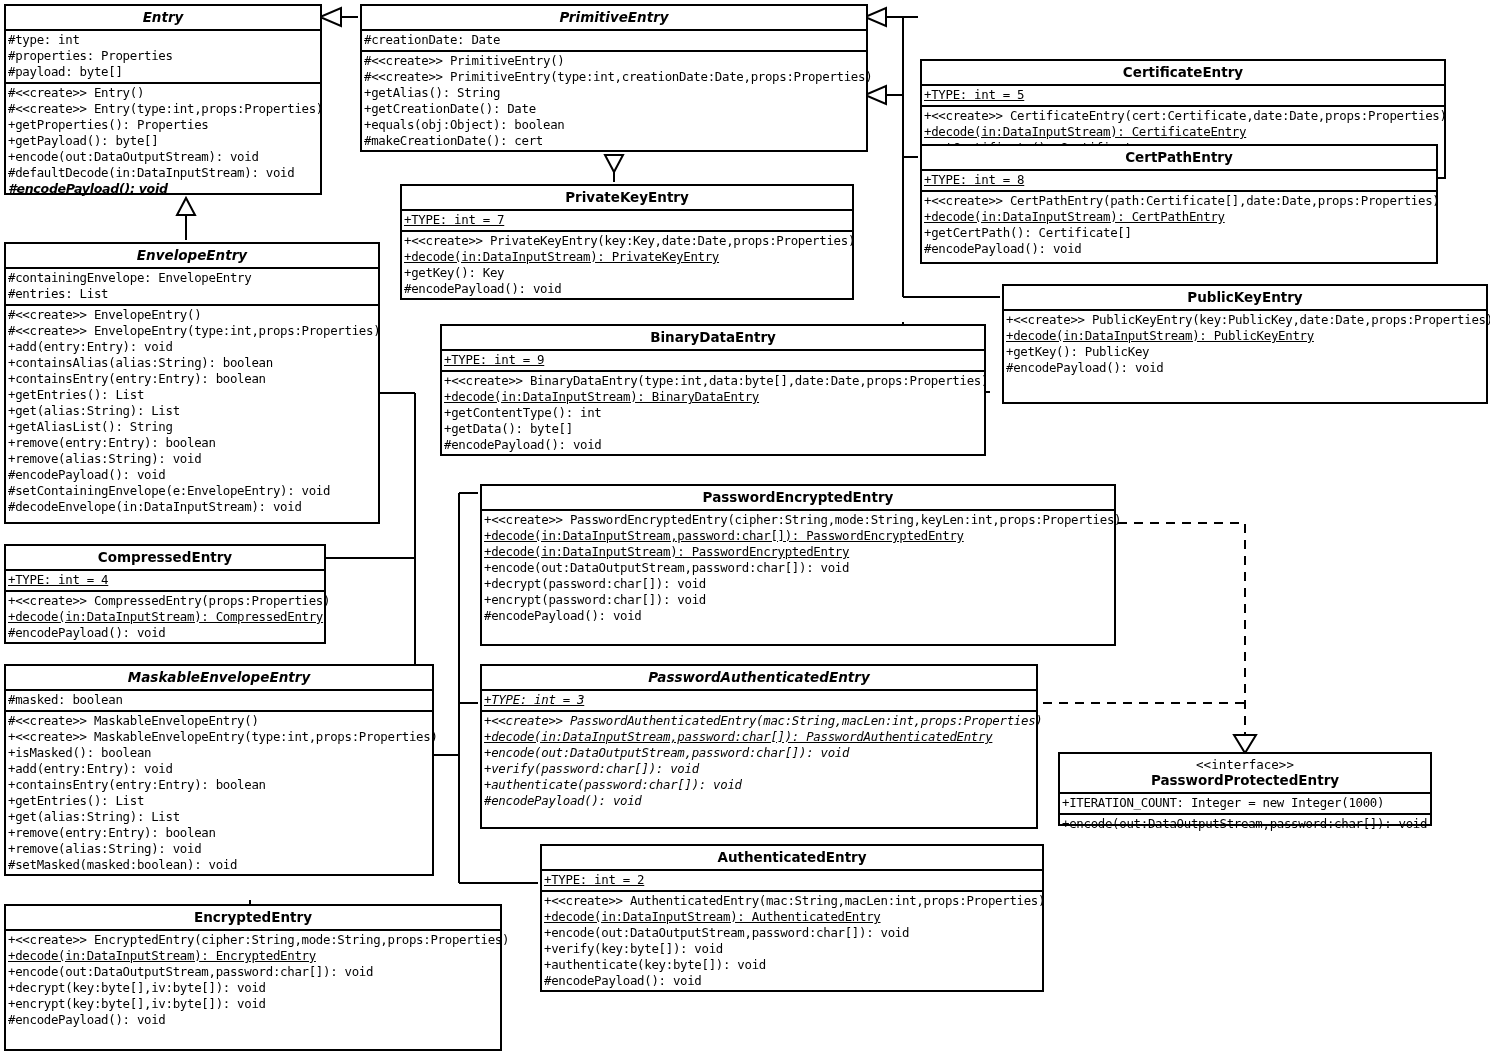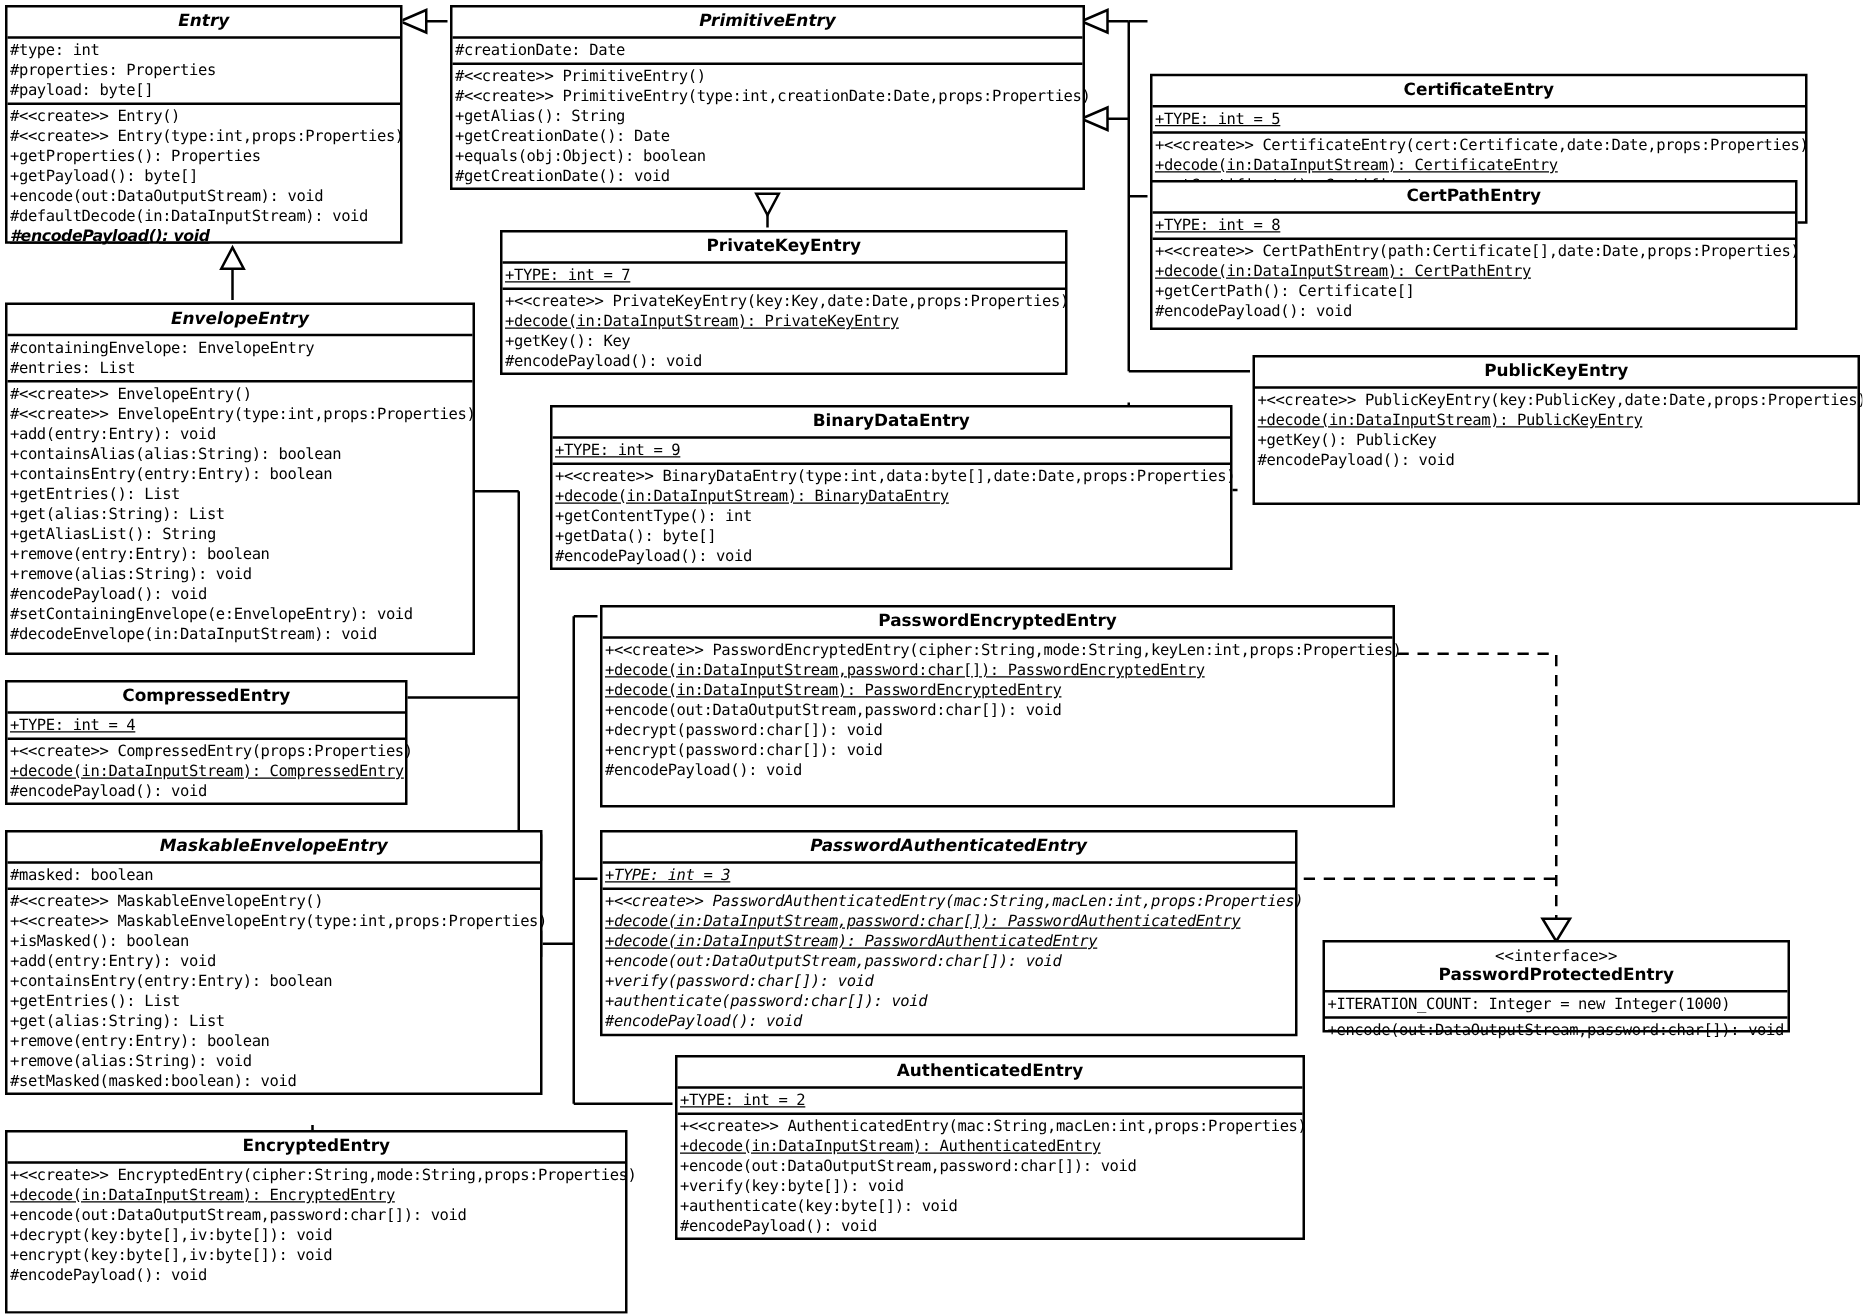--- a/index.html
+++ b/index.html
@@ -98,21 +98,21 @@
     <div class="hdr abs">PrimitiveEntry</div>
     <div class="sec">
       <div class="row">#creationDate: Date</div>
     </div>
     <div class="sec">
       <div class="row">#&lt;&lt;create&gt;&gt; PrimitiveEntry()</div>
       <div class="row">#&lt;&lt;create&gt;&gt; PrimitiveEntry(type:int,creationDate:Date,props:Properties)</div>
       <div class="row">+getAlias(): String</div>
       <div class="row">+getCreationDate(): Date</div>
       <div class="row">+equals(obj:Object): boolean</div>
-      <div class="row">#getCreationDate(): void</div>
+      <div class="row">#makeCreationDate(): cert</div>
     </div>
   </div>
 
   <div class="cls" style="left:920px;top:12px;width:526px;height:120px;margin-top:47px;">
     <div class="hdr">CertificateEntry</div>
     <div class="sec">
       <div class="row st">+TYPE: int = 5</div>
     </div>
     <div class="sec">
       <div class="row">+&lt;&lt;create&gt;&gt; CertificateEntry(cert:Certificate,date:Date,props:Properties)</div>
@@ -252,21 +252,20 @@
   </div>
 
   <div class="cls" style="left:480px;top:664px;width:558px;height:165px;font-style:italic;">
     <div class="hdr">PasswordAuthenticatedEntry</div>
     <div class="sec">
       <div class="row st">+TYPE: int = 3</div>
     </div>
     <div class="sec">
       <div class="row">+&lt;&lt;create&gt;&gt; PasswordAuthenticatedEntry(mac:String,macLen:int,props:Properties)</div>
       <div class="row st">+decode(in:DataInputStream,password:char[]): PasswordAuthenticatedEntry</div>
-      <div class="row st">+decode(in:DataInputStream): PasswordAuthenticatedEntry</div>
       <div class="row">+encode(out:DataOutputStream,password:char[]): void</div>
       <div class="row">+verify(password:char[]): void</div>
       <div class="row">+authenticate(password:char[]): void</div>
       <div class="row">#encodePayload(): void</div>
     </div>
   </div>
 
   <div class="cls" style="left:540px;top:844px;width:504px;height:148px;">
     <div class="hdr">AuthenticatedEntry</div>
     <div class="sec">

